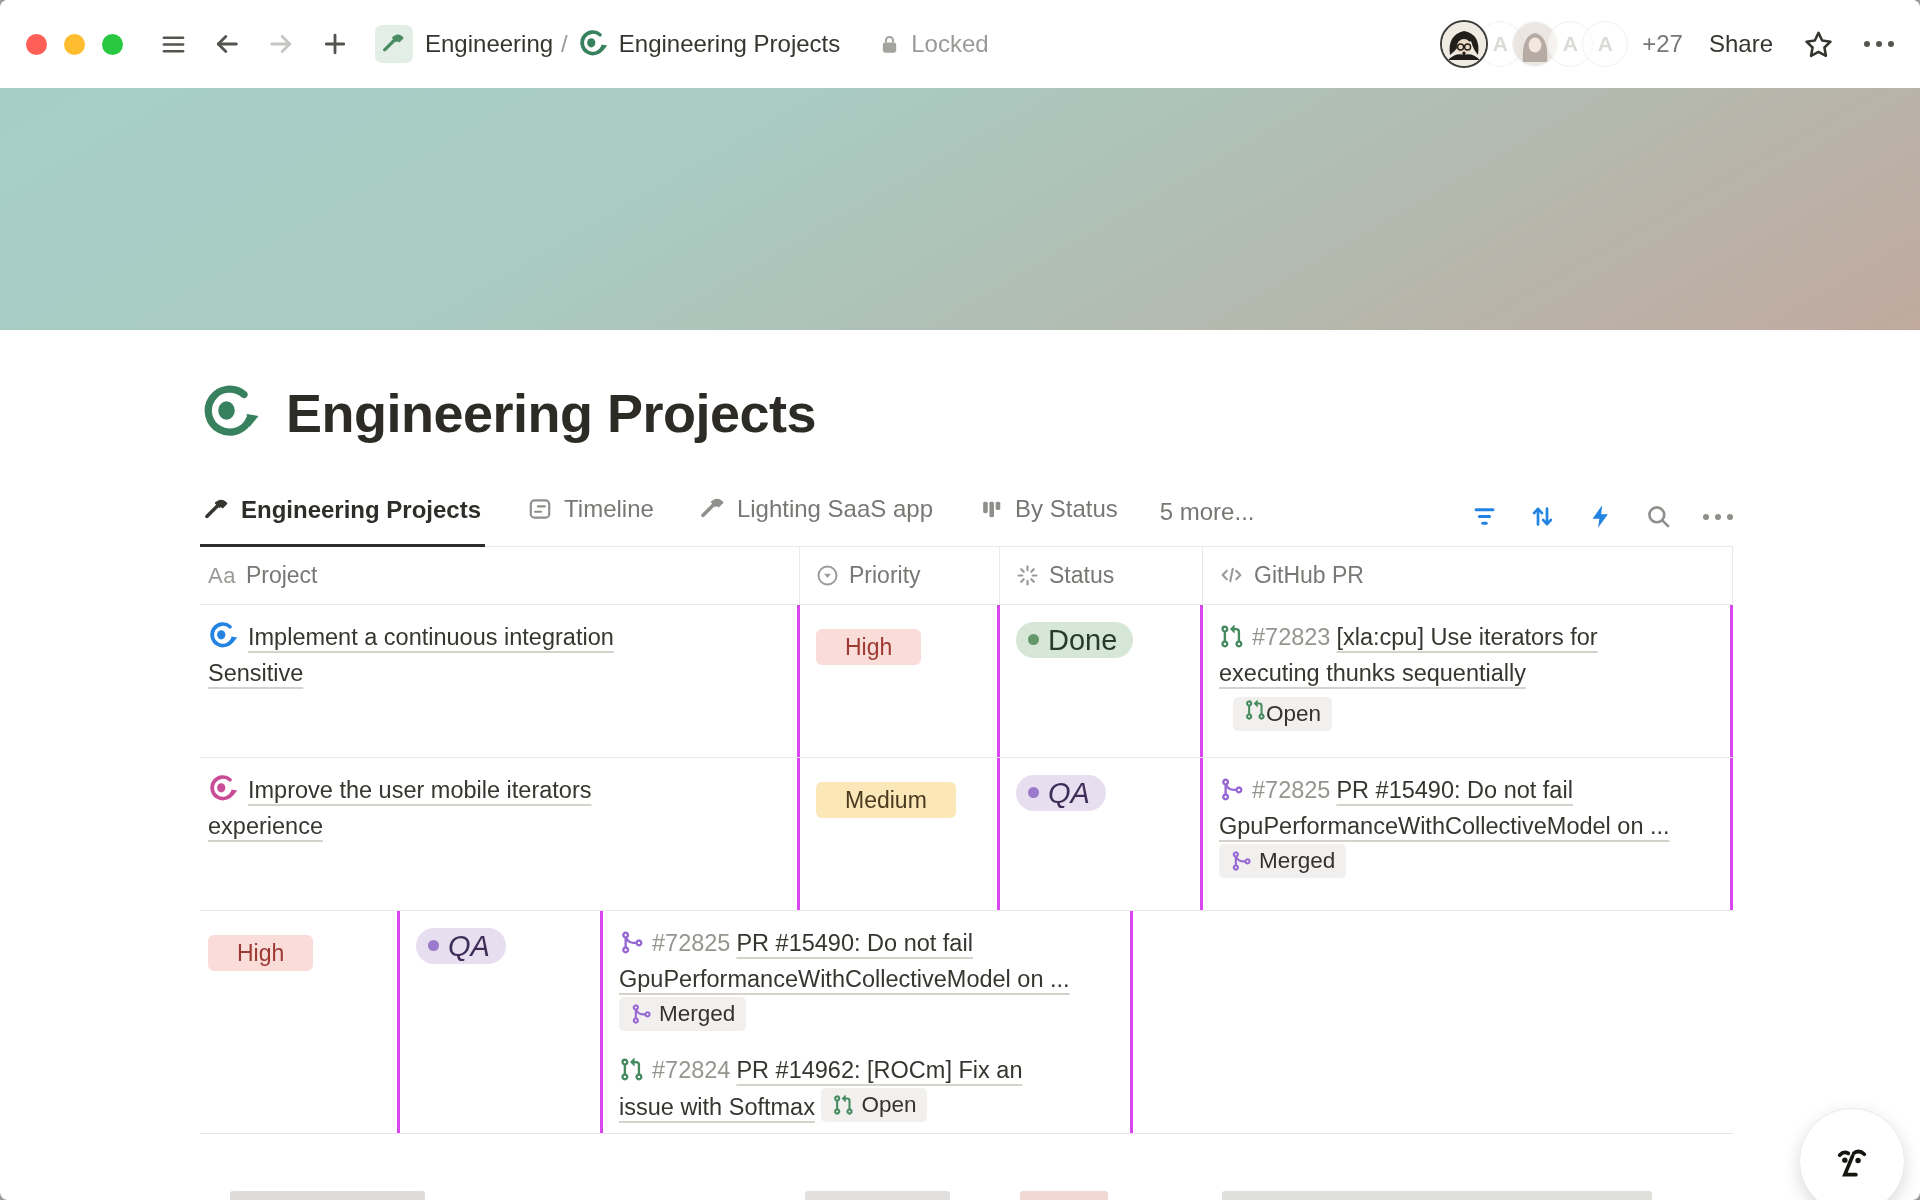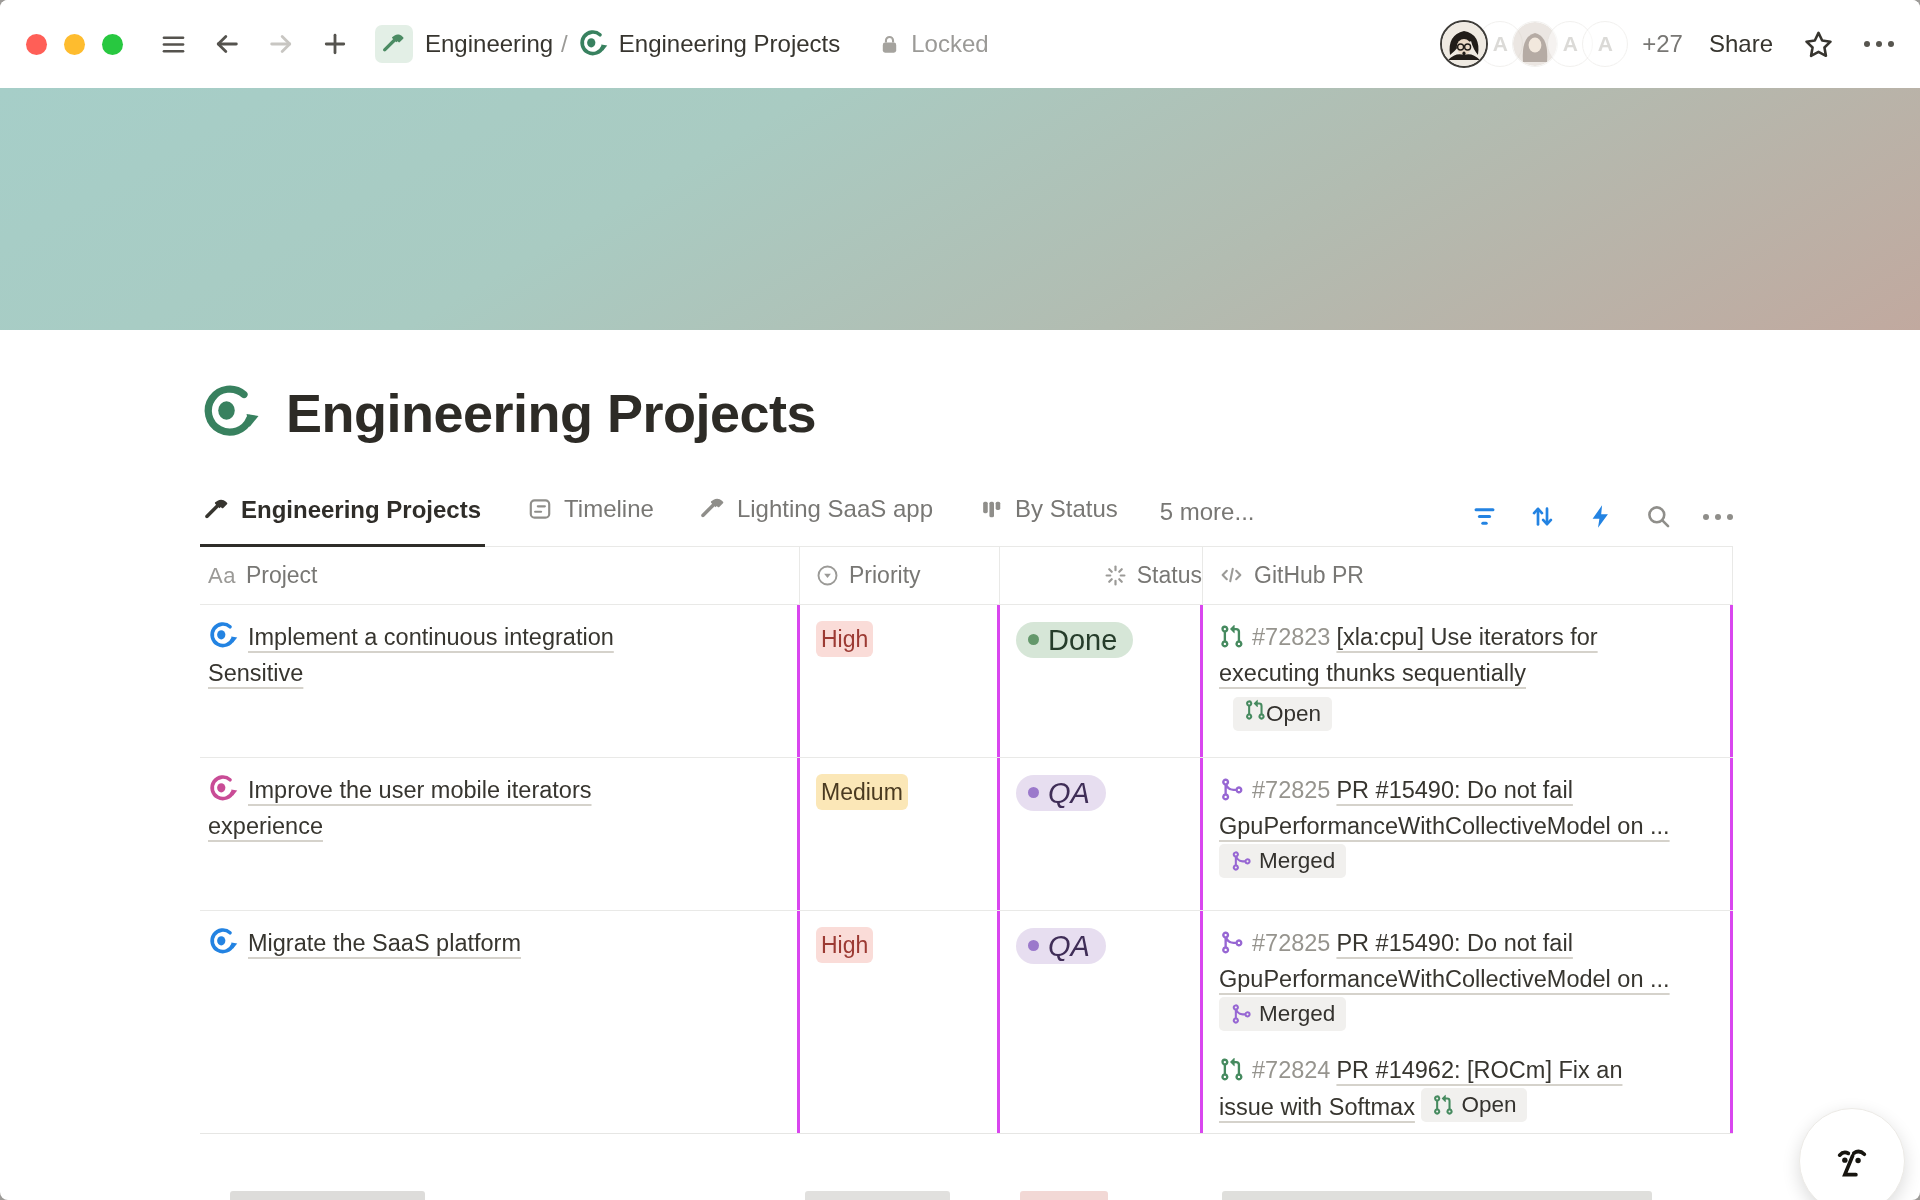--- a/index.html
+++ b/index.html
@@ -45,33 +45,33 @@
   .tab.active{color:#2f2d29;font-weight:700;border-bottom-color:#2f2d29;margin-bottom:-1px;}
   .more-tabs{font-size:24px;color:#787774;padding-bottom:20px;margin-right:30px;}
   .view-actions{margin-left:auto;display:flex;gap:31px;align-items:center;padding-bottom:16px;}
 
   
   .thead{display:flex;height:57px;border-bottom:1px solid #e9e9e7;color:#787774;font-size:23px;}
   .th{display:flex;align-items:center;gap:10px;border-right:1px solid #e9e9e7;padding-left:16px;box-sizing:border-box;}
   .th:first-child{padding-left:8px;}
   .col-project{width:600px;}
   .col-priority{width:200px;}
-  .col-status{width:203px;justify-content:flex-end;}
+  .col-status{width:203px;}
   .col-pr{width:530px;}
   .aa{font-size:22px;color:#9b9a97;letter-spacing:.5px;}
 
   .rows{height:528px;overflow:hidden;border-bottom:1px solid #e6e6e4;}
   .row{display:flex;border-bottom:1px solid #e9e9e7;min-height:153px;box-sizing:border-box;}
   .row:last-child{border-bottom:none;}
   .td{border-right:3px solid #d946ef;padding:14px 16px 14px 16px;box-sizing:border-box;font-size:23.5px;color:#37352f;line-height:36px;}
   .td:first-child{padding-left:8px;}
   .proj-inner{width:452px;font-weight:500;}
   .proj-icon{vertical-align:-6px;margin-right:10px;}
   .ulink{text-decoration:underline;text-decoration-color:#d5d2cb;text-decoration-thickness:1.5px;text-underline-offset:6px;}
-  .badge{display:inline-block;font-size:23px;line-height:32px;padding:2px 5px;border-radius:6px;margin-top:2px;}
+  .badge{display:inline-block;font-size:23px;line-height:32px;padding:2px 29px;border-radius:6px;margin-top:10px;}
   .badge.red{background:#fadcd8;color:#9c3a33;}
   .badge.yellow{background:#fbe7b7;color:#4a3a20;}
   .pill{display:inline-flex;align-items:center;gap:9px;font-size:29px;line-height:32px;padding:2px 16px 2px 12px;border-radius:999px;margin-top:2px;}
   .pill .pdot{width:11px;height:11px;border-radius:50%;}
   .pill.green{background:#d6e6d7;color:#263d2b;}
   .pill.green .pdot{background:#64986b;}
   .pill.purple{background:#e7def0;color:#3f2d57;font-style:italic;}
   .pill.purple .pdot{background:#9b79cb;}
 
   .pr-cell{padding-right:60px;}
@@ -453,27 +453,20 @@
               <svg class="icon-purple" width="22" height="22" viewBox="0 0 16 16">
                   <use href="#i-merge"></use>
                 </svg>
                 <span>Merged</span>
             </span>
           </div>
         </div>
       </div>
 
       <div class="row">
-        <div class="td col-project">
-          <div class="proj-inner">
-            <svg class="proj-icon icon-blue" width="30" height="30" viewBox="0 0 24 24">
-                <use href="#i-sync"></use>
-              </svg><span class="ulink">Migrate the SaaS platform</span>
-          </div>
-        </div>
         <div class="td col-priority">
           <span class="badge red">High</span>
         </div>
         <div class="td col-status">
           <span class="pill purple">
               <span class="pdot"></span>
               <span>QA</span>
             </span>
         </div>
         <div class="td col-pr pr-cell">

